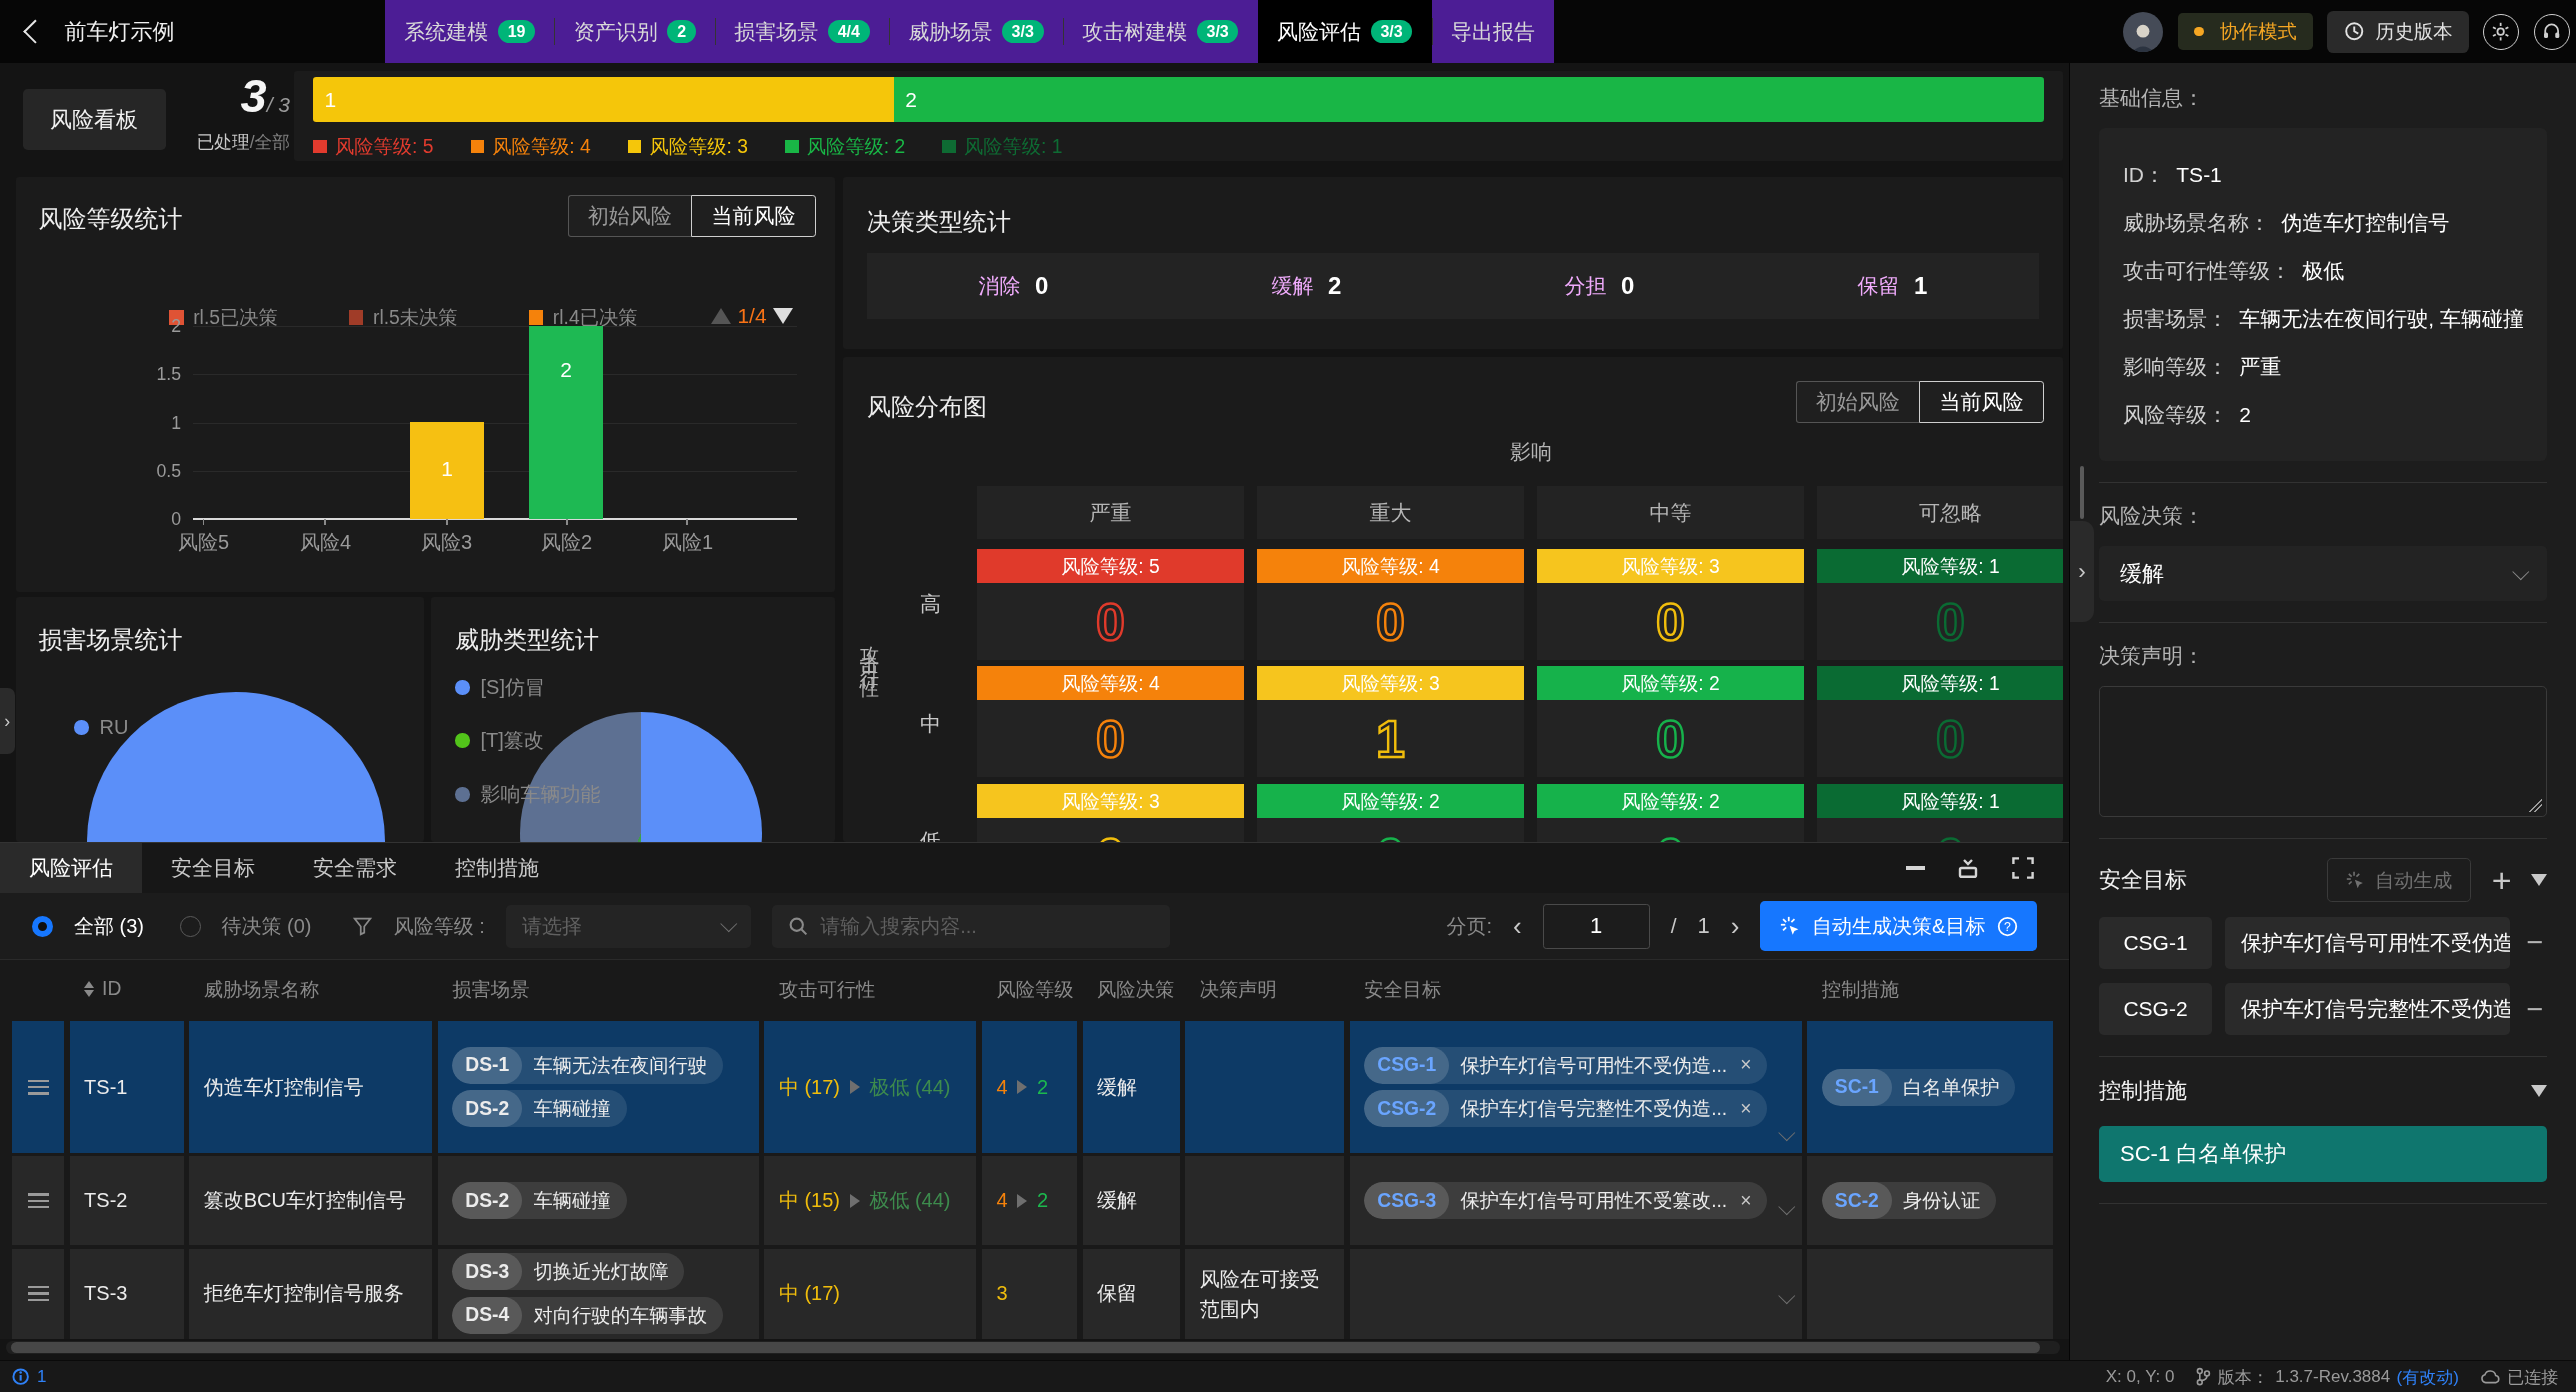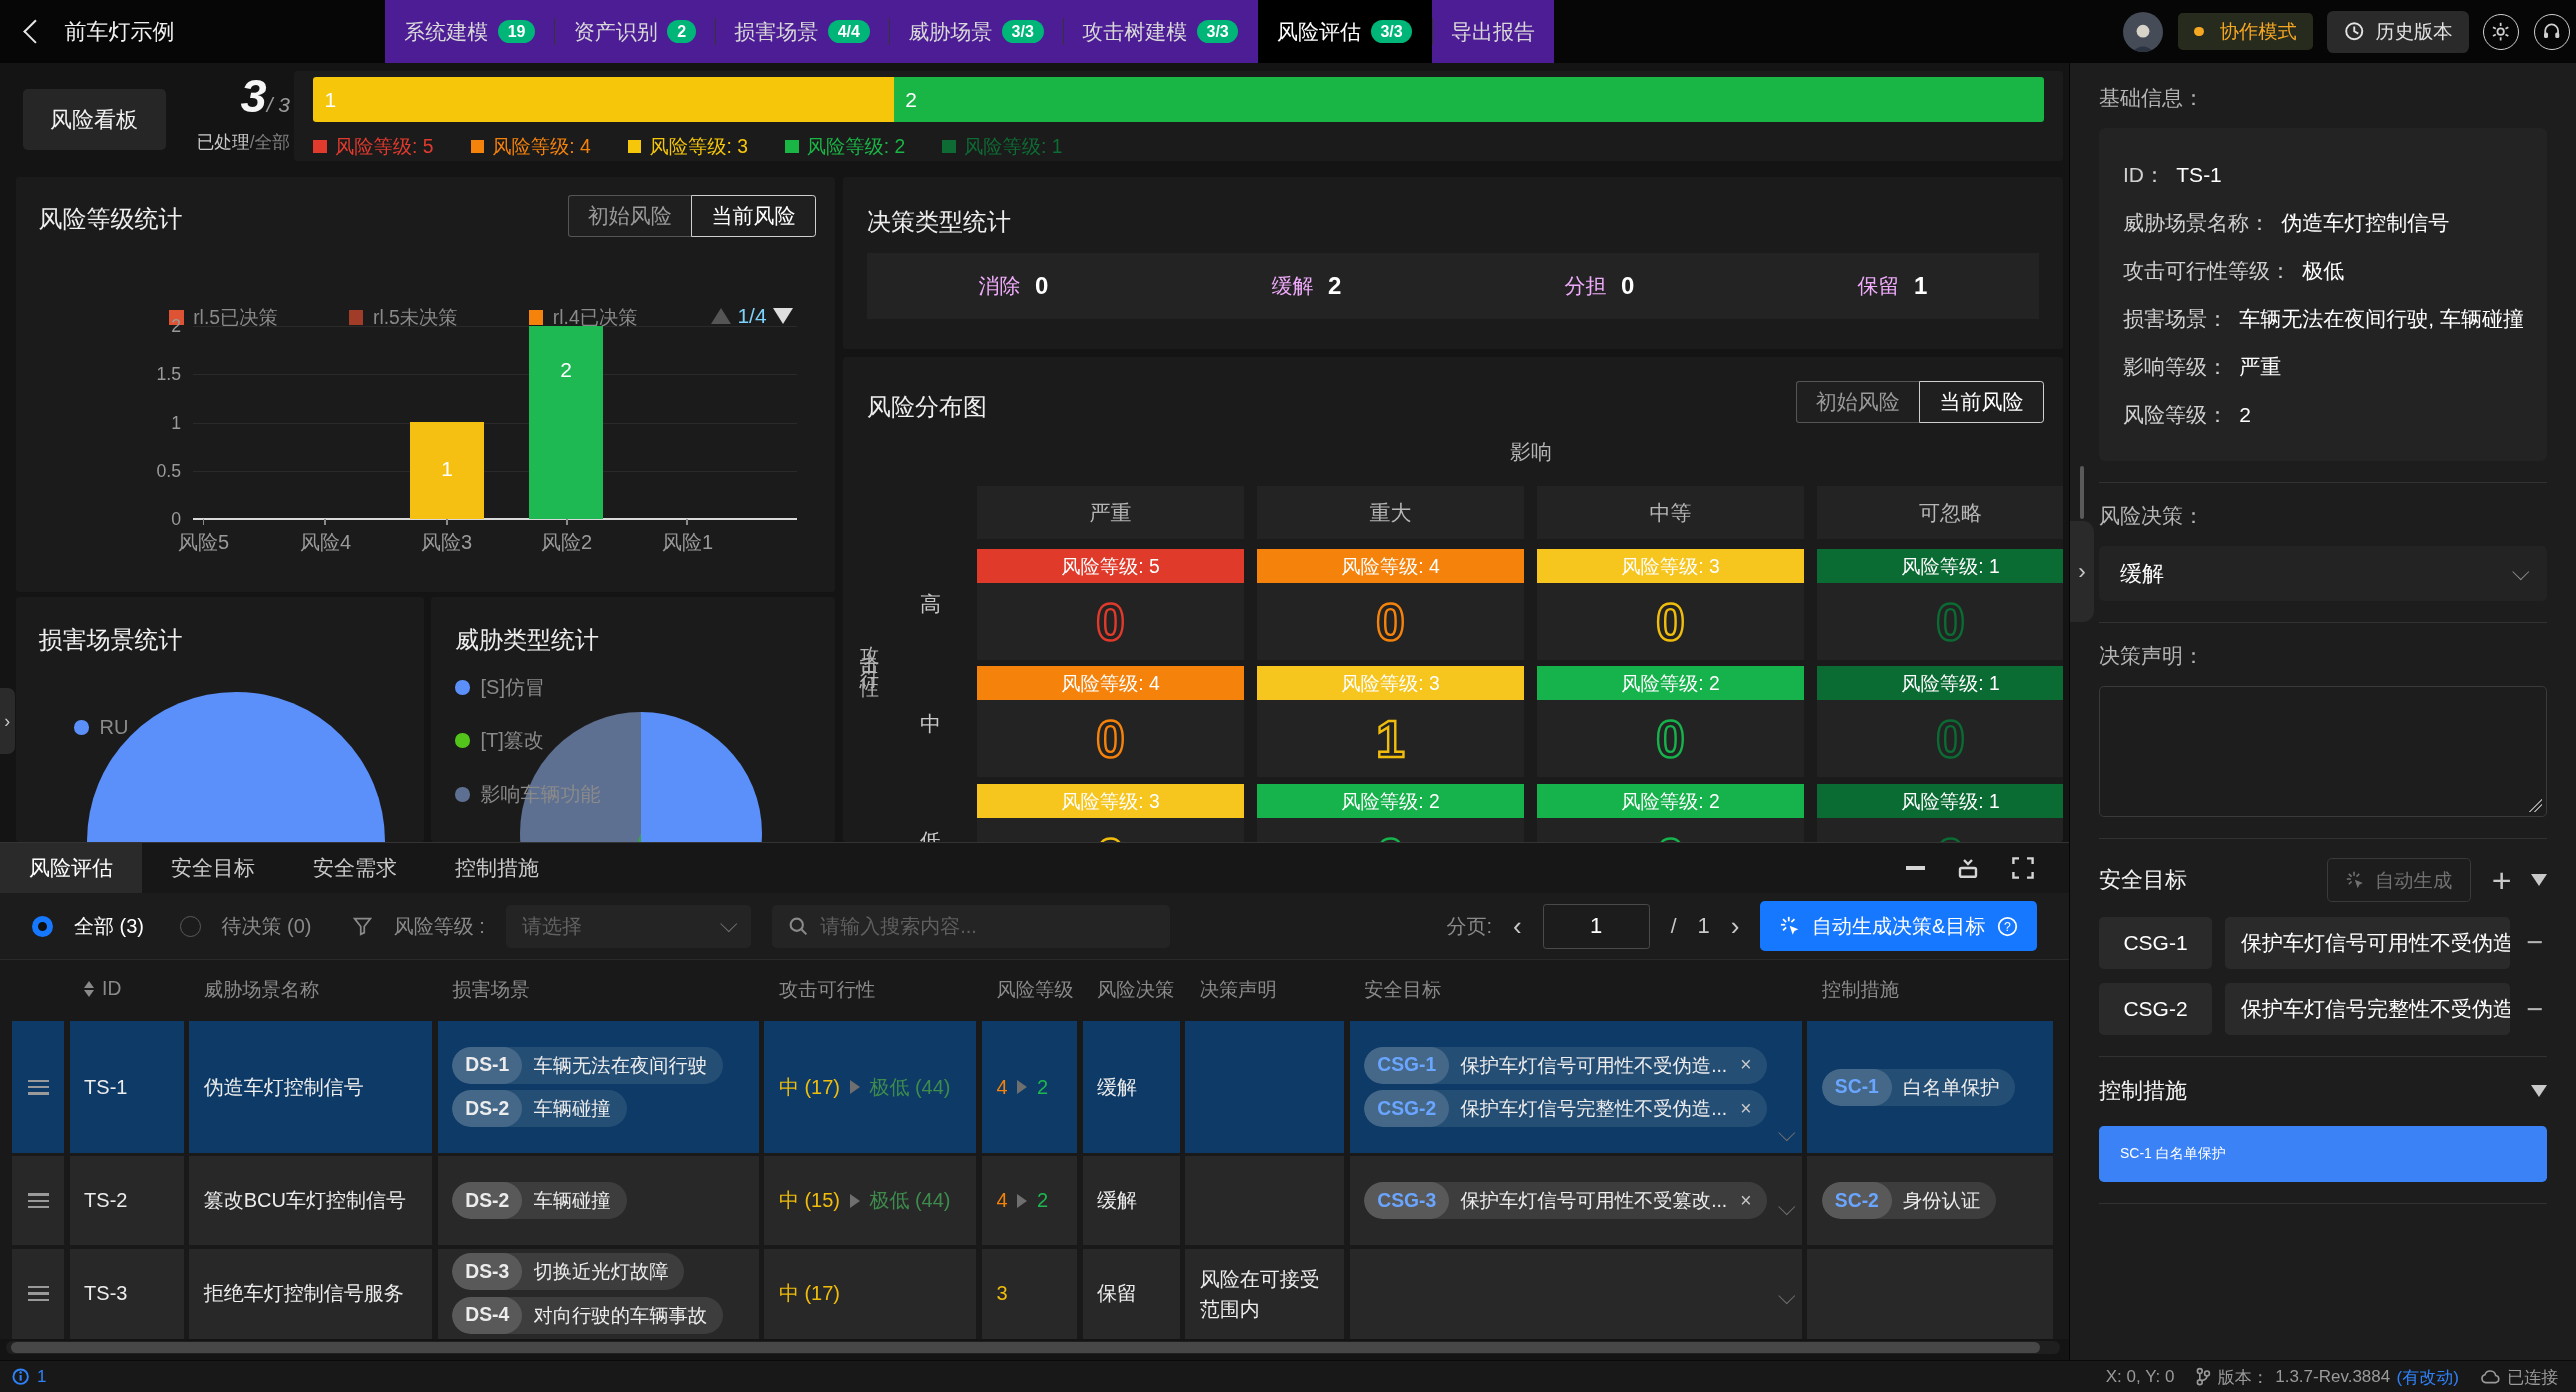--- a/index.html
+++ b/index.html
@@ -45,21 +45,21 @@
 
   
   .toggle{display:flex;}
   .tg-btn{height:40px;padding:0 19.3px;display:flex;align-items:center;font-size:21px;border:0.8px solid #555;color:#9a9a9a;background:#1f1f1f;}
   .tg-btn:first-child{border-radius:3.2px 0 0 3.2px;border-right:none;}
   .tg-btn.on{border:0.8px solid #cfcfcf;color:#fff;border-radius:0 3.2px 3.2px 0;}
 
   
   .leg-sq{width:14.5px;height:14.5px;margin-right:9.7px;display:inline-block;}
   .chart-legend{position:absolute;left:153px;top:127px;display:flex;gap:71px;font-size:19.3px;color:#8a8a8a;}
-  .pager{position:absolute;right:42px;top:127px;display:flex;align-items:center;gap:6.4px;font-size:21px;color:#7dd3fc;}
+  .pager{position:absolute;right:42px;top:127px;display:flex;align-items:center;gap:6.4px;font-size:21px;color:#f97316;}
   .tri-up{width:0;height:0;border-left:10.5px solid transparent;border-right:10.5px solid transparent;border-bottom:16px solid #555;}
   .tri-down{width:0;height:0;border-left:10.5px solid transparent;border-right:10.5px solid transparent;border-top:16px solid #ddd;}
   #chart{position:absolute;left:177px;top:149px;width:604px;height:193px;}
   .gline{position:absolute;left:0;width:604px;height:0.8px;background:#2a2a2a;}
   #axis0{position:absolute;left:0;bottom:-0.8px;width:604px;height:1.6px;background:#d9d9d9;}
   .ytick{position:absolute;left:-60px;width:48px;text-align:right;font-size:17.7px;color:#9a9a9a;transform:translateY(-9.7px);}
   .xtick{position:absolute;top:203px;width:97px;text-align:center;font-size:20px;color:#9a9a9a;}
   .cbar{position:absolute;bottom:0;width:74px;}
   .cbar .blabel{position:absolute;width:100%;text-align:center;color:#fff;font-size:21px;}
   .xtickmark{position:absolute;top:193px;width:1.6px;height:6.4px;background:#8a8a8a;}
@@ -134,21 +134,21 @@
      background:linear-gradient(135deg,transparent 0 48%,#9a9a9a 48% 55%,transparent 55% 68%,#9a9a9a 68% 75%,transparent 75%);}
   .sb-sechead{margin:19.3px 29px 0;display:flex;align-items:center;}
   .sb-sechead .t{font-size:22px;color:#f2f2f2;}
   #sb-autogen{margin-left:auto;height:42px;border:0.8px solid #3a3a3a;border-radius:4.8px;display:flex;align-items:center;gap:9.7px;padding:0 17.7px;color:#707070;font-size:19.3px;}
   .plus{font-size:34px;color:#c9c9c9;line-height:1;margin-left:21px;}
   .caret{width:0;height:0;border-left:8.9px solid transparent;border-right:8.9px solid transparent;border-top:12px solid #c9c9c9;margin-left:19.3px;}
   .goal-row{margin:14.5px 29px 0;display:flex;align-items:center;gap:13px;}
   .goal-chip{width:113px;height:52px;background:#2a2a2a;border-radius:4.8px;display:flex;align-items:center;justify-content:center;font-size:21px;color:#fff;flex:none;}
   .goal-input{flex:1;height:52px;background:#2a2a2a;border-radius:4.8px;display:flex;align-items:center;padding:0 16px;font-size:21px;color:#fff;white-space:nowrap;overflow:hidden;}
   .minus{width:24px;text-align:center;color:#b5b5b5;font-size:29px;flex:none;}
-  #sc-box{margin:19.3px 29px 0;height:56px;background:#3b82f6;border-radius:4.8px;display:flex;align-items:center;padding:0 21px;font-size:14px;color:#fff;}
+  #sc-box{margin:19.3px 29px 0;height:56px;background:#0f766e;border-radius:4.8px;display:flex;align-items:center;padding:0 21px;font-size:22px;color:#fff;}
   #sb-collapse{position:absolute;left:0;top:458px;width:24px;height:101px;background:#2a2a2a;border-radius:0 11.3px 11.3px 0;display:flex;align-items:center;justify-content:center;color:#c9c9c9;font-size:22.5px;}
   #sb-scrollthumb{position:absolute;left:9.7px;top:403px;width:4px;height:53px;background:#5a5a5a;border-radius:2.4px;}
   #left-collapse{position:absolute;left:0;top:688px;width:14.5px;height:66px;background:#2b2b2b;border-radius:0 7.2px 7.2px 0;display:flex;align-items:center;justify-content:center;color:#c9c9c9;font-size:17.7px;}
 
   
   #statusbar{position:absolute;left:0;top:1360px;width:2576px;height:32px;background:#181818;border-top:0.8px solid #0a0a0a;display:flex;align-items:center;font-size:17px;color:#9a9a9a;}
   #status-left{display:flex;align-items:center;gap:6.4px;padding-left:11.3px;color:#2f81f7;}
   #status-right{margin-left:auto;display:flex;align-items:center;gap:21px;padding-right:17.7px;}
   .blue{color:#2f81f7;}
   svg{display:block;}

